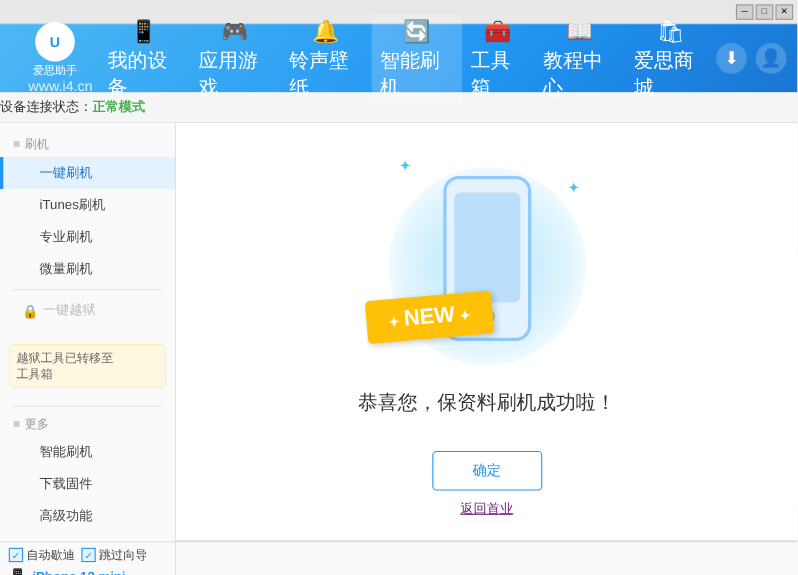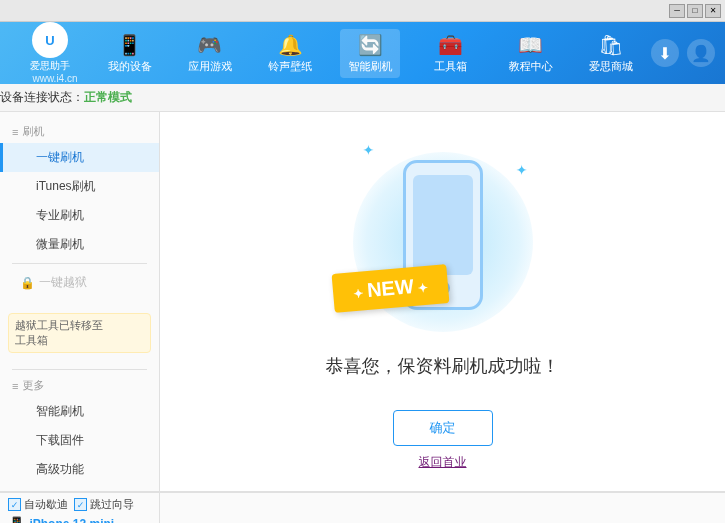--- a/index.html
+++ b/index.html
@@ -51,21 +51,21 @@
       justify-content: space-around;
       align-items: center;
     }
     .nav-item {
       display: flex; flex-direction: column; align-items: center;
       color: white; cursor: pointer; padding: 4px 8px;
       border-radius: 4px; min-width: 60px;
     }
     .nav-item.active { background: rgba(255,255,255,0.2); }
     .nav-icon { font-size: 20px; margin-bottom: 2px; }
-    .nav-label { font-size: 11px; color: white; }
+    .nav-label { font-size: 18px; color: white; }
 
     .nav-right {
       display: flex; align-items: center; gap: 8px;
     }
     .nav-right-btn {
       width: 28px; height: 28px;
       border-radius: 50%;
       background: rgba(255,255,255,0.2);
       display: flex; align-items: center; justify-content: center;
       color: white; cursor: pointer; font-size: 16px;
@@ -275,21 +275,21 @@
   <div class="title-bar-btn">□</div>
   <div class="title-bar-btn">✕</div>
 </div>
 
 <div class="header">
   <div class="logo">
     <div class="logo-circle">
       <span style="font-size:13px;font-weight:bold;color:#2196f3;">U</span>
     </div>
     <div style="color:white;font-size:10px;margin-top:1px;">爱思助手</div>
-    <div style="color:rgba(255,255,255,0.8);font-size:10px;padding-left:10px;">www.i4.cn</div>
+    <div style="color:rgba(255,255,255,0.8);font-size:13px;padding-left:10px;">www.i4.cn</div>
   </div>
 
   <div class="nav-items">
     <div class="nav-item">
       <span class="nav-icon">📱</span>
       <span class="nav-label">我的设备</span>
     </div>
     <div class="nav-item">
       <span class="nav-icon">🎮</span>
       <span class="nav-label">应用游戏</span>

